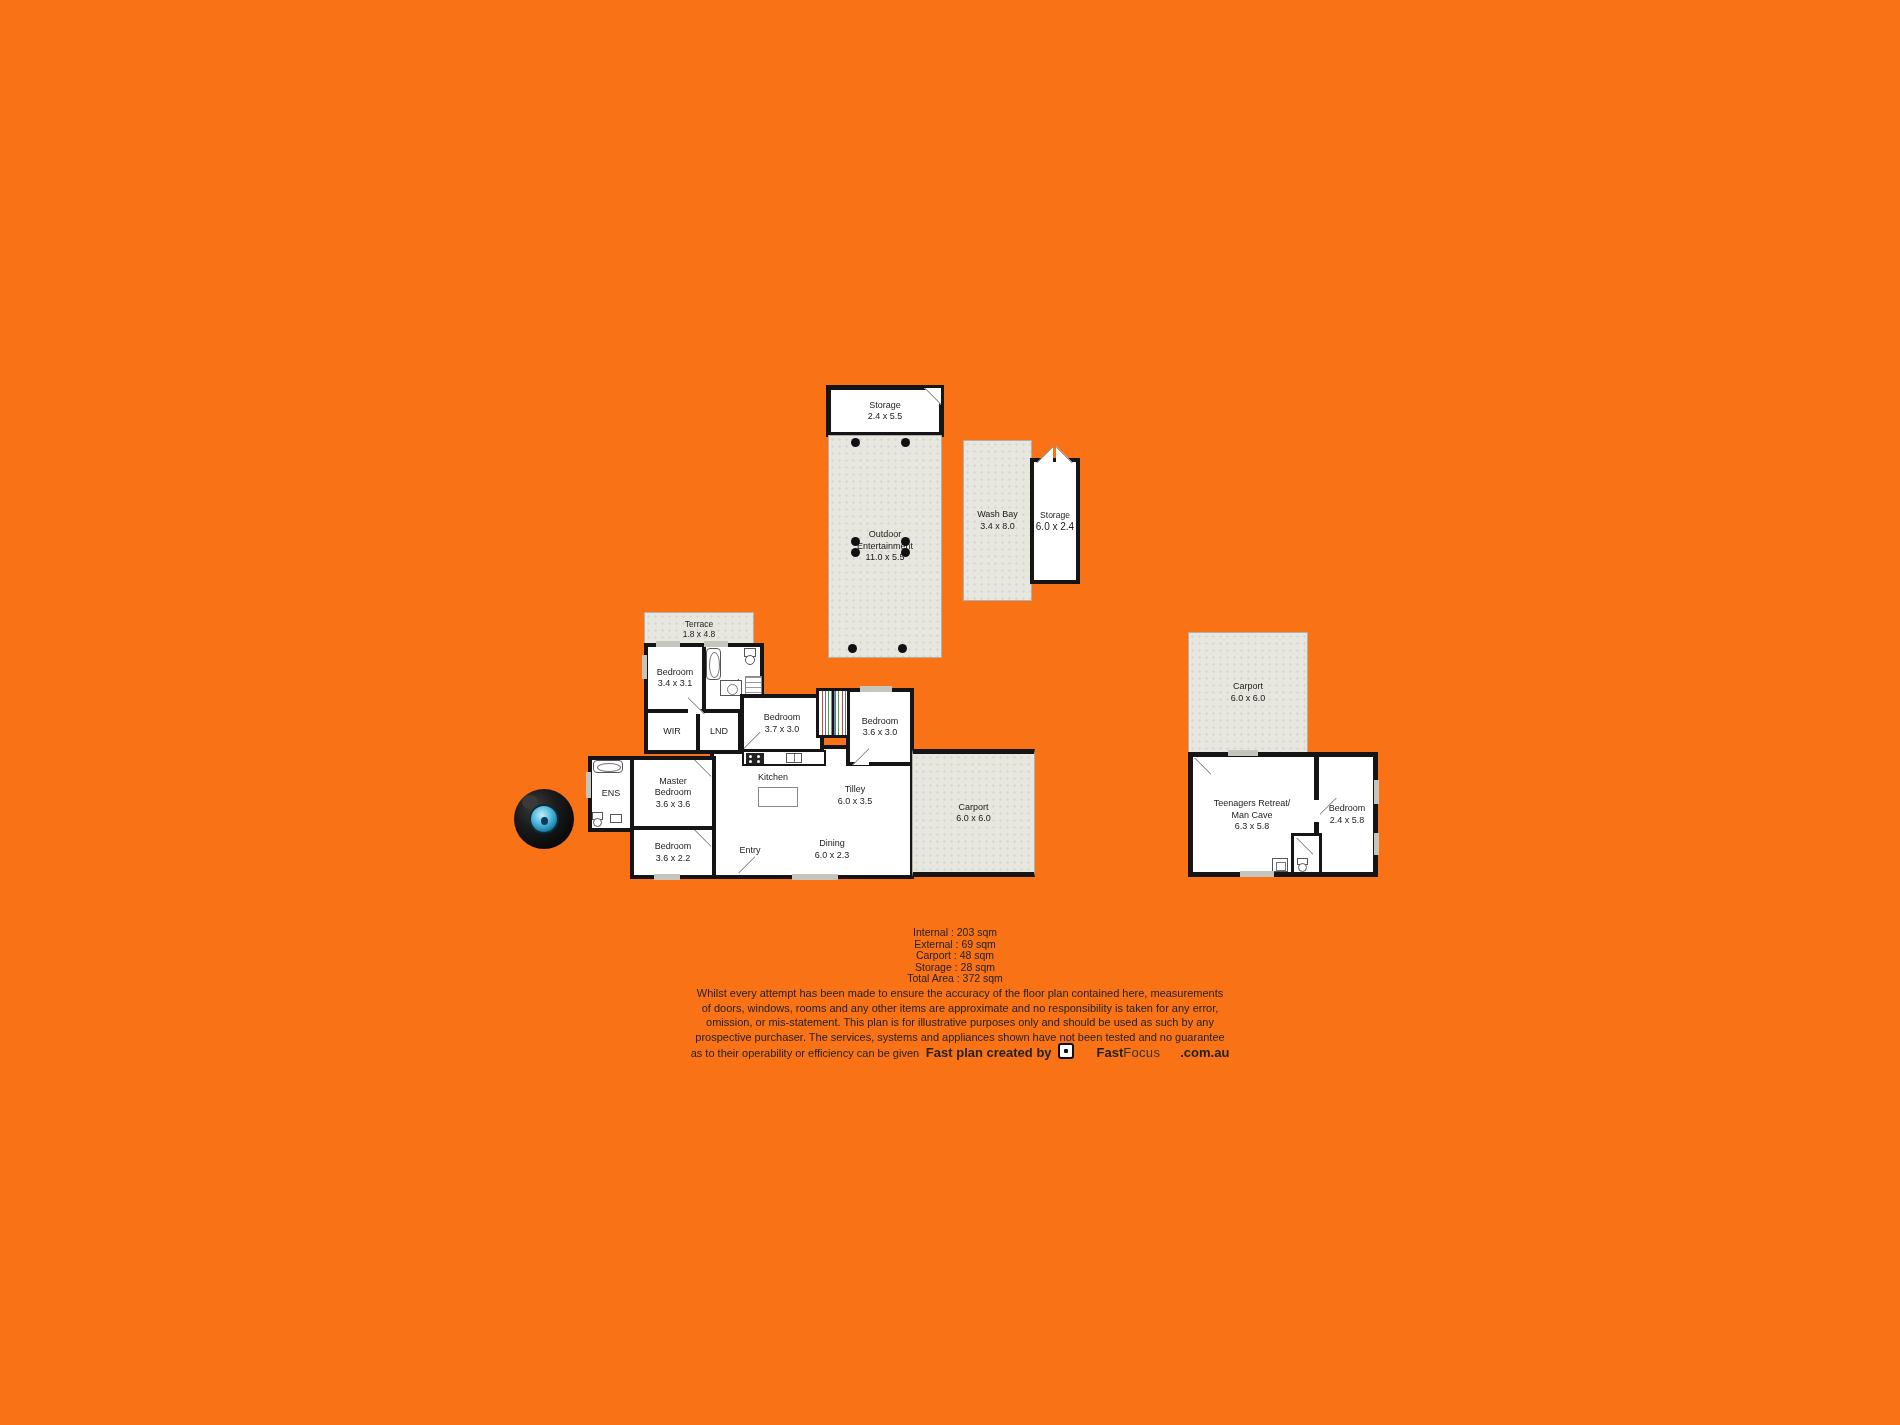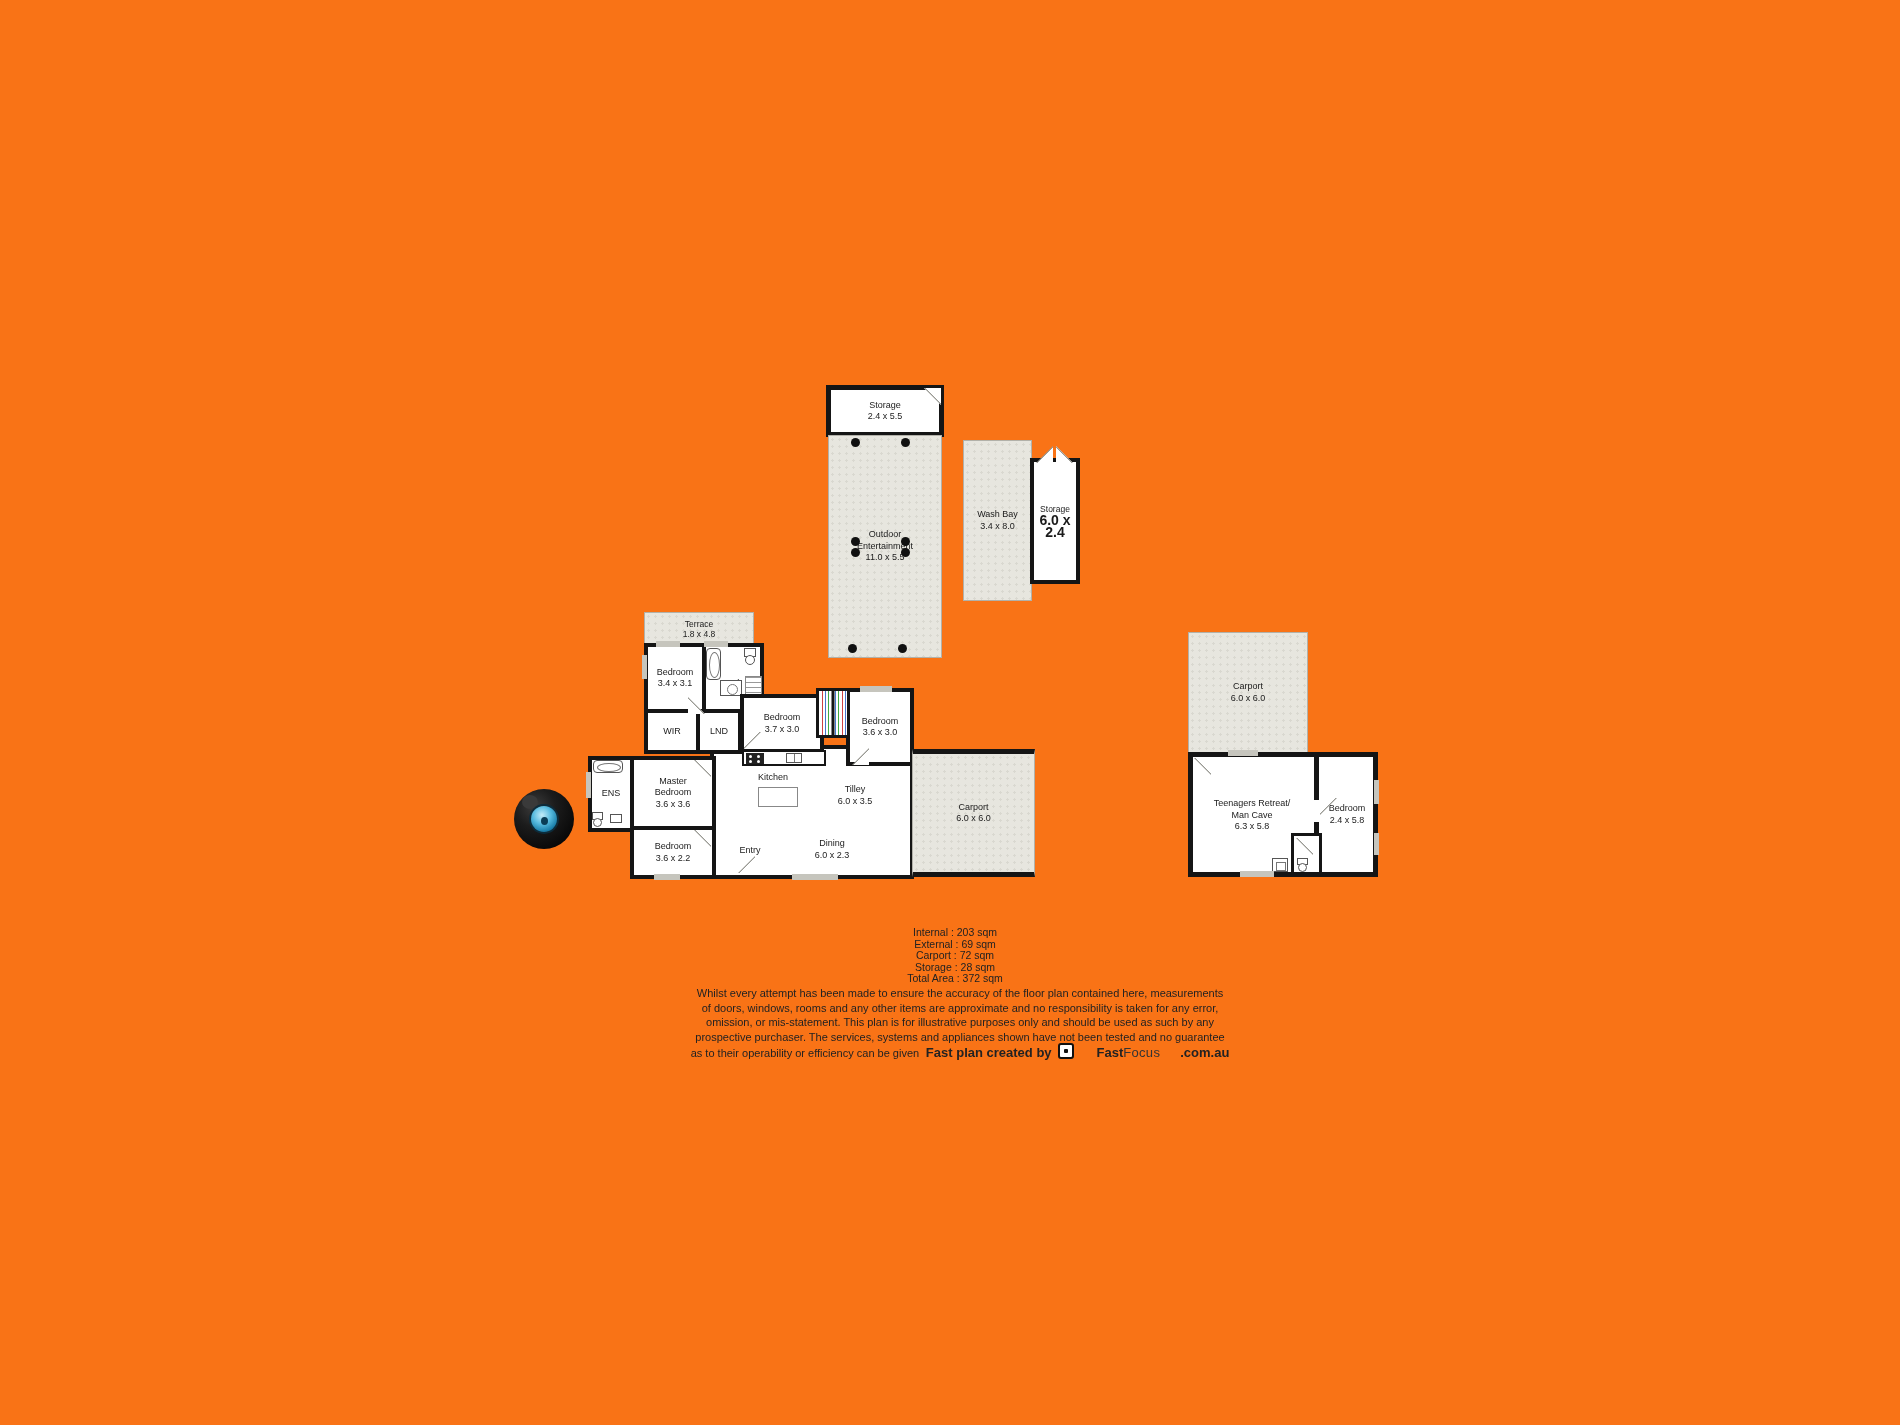--- a/index.html
+++ b/index.html
@@ -75,21 +75,21 @@
   <div class="post" style="left:848px;top:644px;"></div>
   <div class="post" style="left:898px;top:644px;"></div>
 
   <div class="garea" style="left:963px;top:440px;width:69px;height:161px;">
     <span class="rlabel">Wash Bay</span>
     <span class="rlabel">3.4 x 8.0</span>
   </div>
 
   <div class="room" style="left:1030px;top:458px;width:50px;height:126px;font-size:8px;">
     <span class="rlabel" style="font-size:8.5px;">Storage</span>
-    <span class="rlabel" style="font-size:14px;font-weight:bold;">6.0 x 2.4</span>
+    <span class="rlabel" style="font-size:10px;">6.0 x 2.4</span>
   </div>
   <div class="door" style="left:1036px;top:446px;transform:rotate(180deg);"></div>
   <div class="door" style="left:1056px;top:446px;transform:rotate(270deg);"></div>
 
   <div class="garea" style="left:644px;top:612px;width:110px;height:33px;flex-direction:column;">
     <span class="rlabel" style="font-size:8.5px;line-height:10px;">Terrace</span>
     <span class="rlabel" style="font-size:8.5px;line-height:10px;">1.8 x 4.8</span>
   </div>
 
   <div class="room" style="left:710px;top:745px;width:204px;height:134px;"></div>
@@ -235,21 +235,21 @@
   <div class="cam">
     <div class="hl"></div>
     <div class="lens">
       <div class="pupil"></div>
     </div>
   </div>
 
 
   <div class="arealine" style="top:926px;"><span>Internal : 203 sqm</span></div>
   <div class="arealine" style="top:937.5px;"><span>External : 69 sqm</span></div>
-  <div class="arealine" style="top:949px;"><span>Carport : 72 sqm</span></div>
+  <div class="arealine" style="top:949px;"><span>Carport : 48 sqm</span></div>
   <div class="arealine" style="top:960.5px;"><span>Storage : 28 sqm</span></div>
   <div class="arealine" style="top:972px;"><span>Total Area : 372 sqm</span></div>
 
   <div class="discl" style="top:987px;"><span>Whilst every attempt has been made to ensure the accuracy of the floor plan contained here, measurements</span></div>
   <div class="discl" style="top:1001.5px;"><span>of doors, windows, rooms and any other items are approximate and no responsibility is taken for any error,</span></div>
   <div class="discl" style="top:1016px;"><span>omission, or mis-statement. This plan is for illustrative purposes only and should be used as such by any</span></div>
   <div class="discl" style="top:1030.5px;"><span>prospective purchaser. The services, systems and appliances shown have not been tested and no guarantee</span></div>
   <div class="discl" style="top:1043px;">
     <span>as to their operability or efficiency can be given</span>
     <span class="credit-bold">&nbsp;<span>Fast plan created by</span></span><span class="logo-sq"></span><span class="brand"><b>Fast</b><span class="lite">Focus</span><b>.com.au</b></span>

